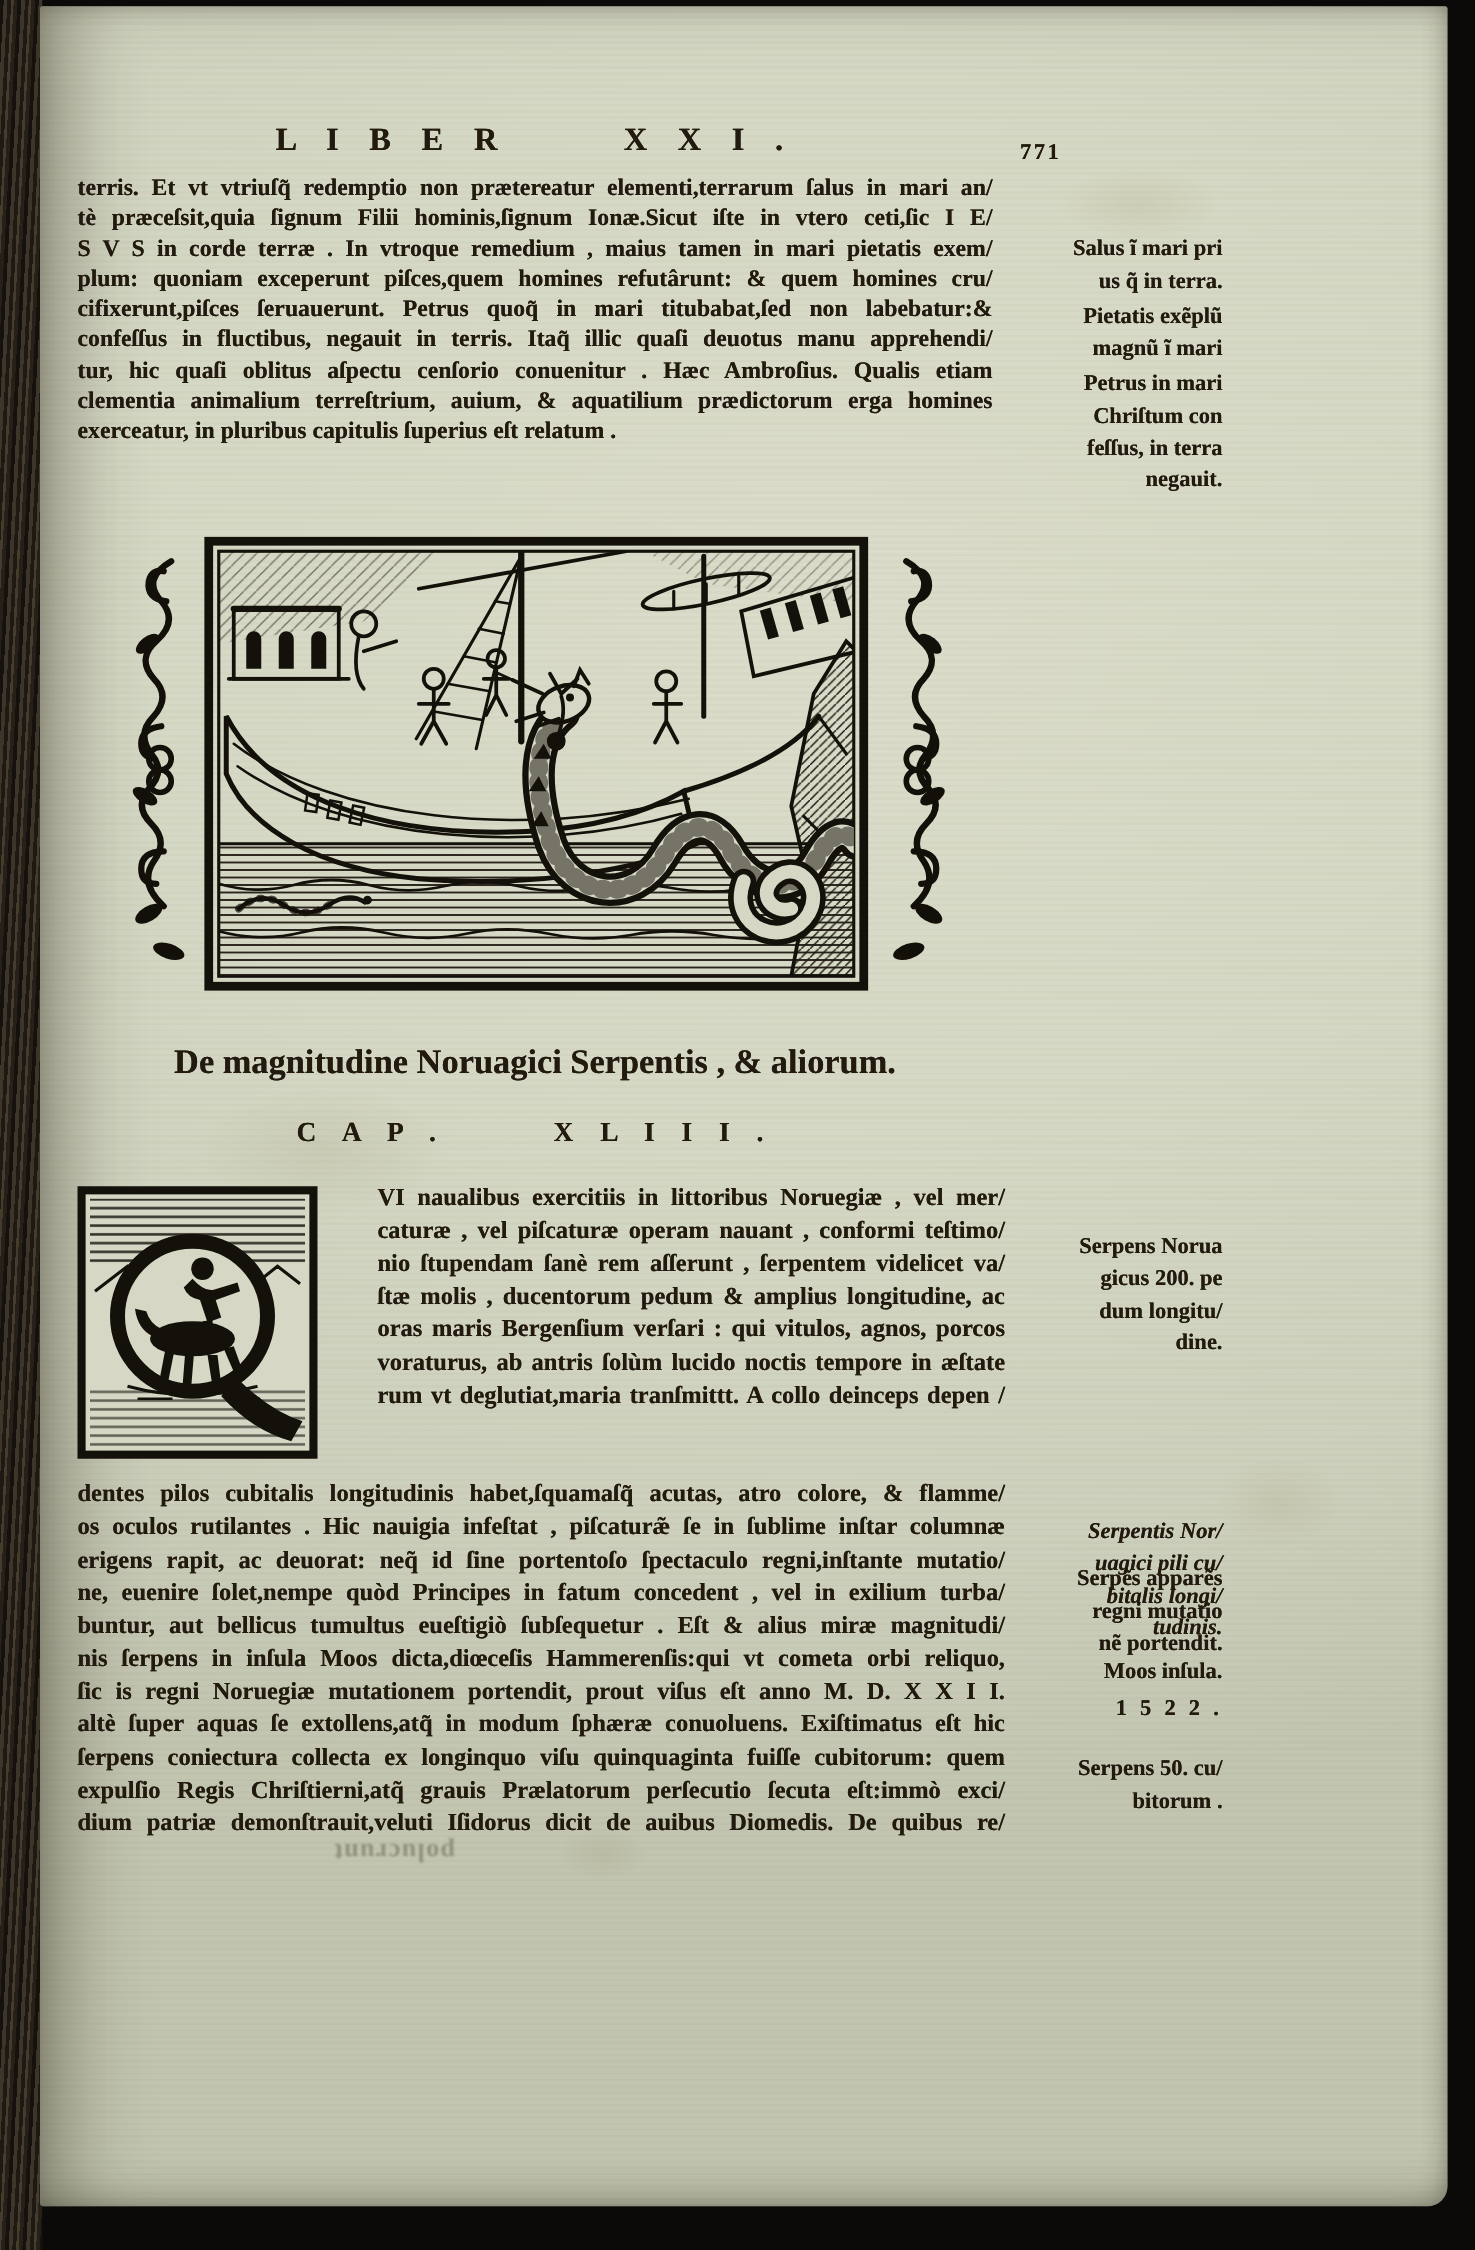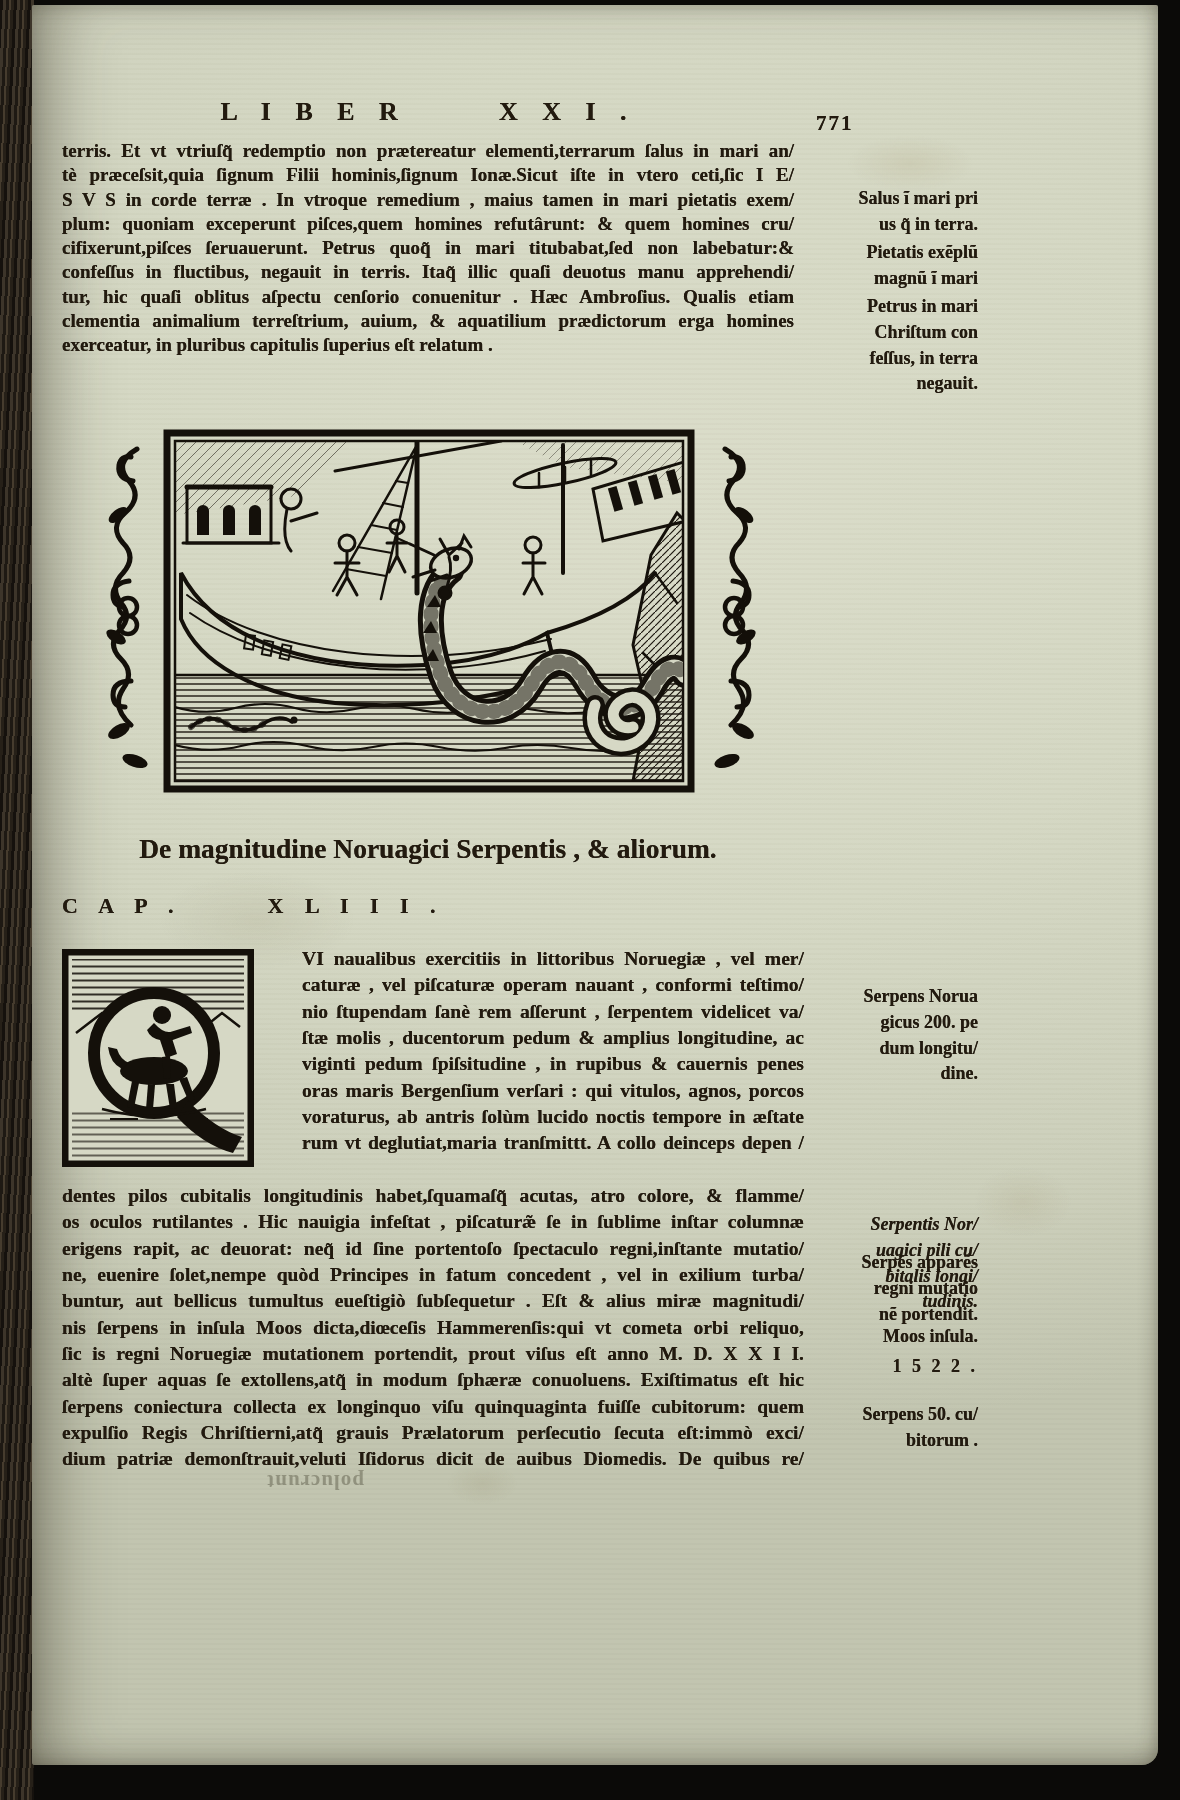--- a/index.html
+++ b/index.html
@@ -21,36 +21,36 @@
       radial-gradient(90px 40px at 78% 9%,rgba(150,130,80,.12),transparent 70%),
       radial-gradient(140px 70px at 20% 52%,rgba(120,110,70,.10),transparent 70%),
       radial-gradient(70px 50px at 88% 68%,rgba(140,120,75,.10),transparent 70%),
       radial-gradient(50px 30px at 40% 84%,rgba(120,105,65,.10),transparent 70%),
       repeating-linear-gradient(0deg,rgba(90,85,60,.028) 0 2px,transparent 2px 5px);}
   .ink{text-shadow:0 0 .5px rgba(28,20,8,.85);}
   .abs{position:absolute;font-weight:bold;}
 
   .header-row{left:30px;top:92px;width:732px;display:flex;justify-content:center;gap:92px;
     font-size:26px;font-weight:bold;letter-spacing:9px;}
-  .pagenum{left:784px;top:106px;font-size:21px;font-weight:bold;letter-spacing:2px;}
+  .pagenum{left:784px;top:106px;font-size:18px;font-weight:bold;letter-spacing:2px;}
 
   .textcol{font-size:19px;line-height:24.3px;}
   .intro{left:30px;top:134px;width:732px;}
   .just .tline{text-align:justify;text-align-last:justify;}
   .intro .tline:last-child{text-align-last:left;}
 
   .mnote{left:768px;width:178px;font-size:18px;line-height:25.8px;font-weight:bold;text-align:right;}
   .mnote .tline + .tline{padding-left:9px;}
   .mtop1{top:181px;} .mtop2{top:235px;} .mtop3{top:289px;}
 
   .woodcut{left:63px;top:418px;width:672px;height:382px;}
   .woodcut svg{display:block;width:100%;height:100%;}
 
   .chapter-title{left:30px;top:828px;width:732px;text-align:center;font-size:27.5px;}
-  .cap-line{left:30px;top:888px;width:732px;display:flex;gap:86px;
+  .cap-line{left:30px;top:888px;width:732px;display:flex;justify-content:center;gap:86px;
     font-size:22px;font-weight:bold;letter-spacing:8px;}
 
   .initialq{left:30px;top:944px;width:192px;height:218px;}
   .initialq svg{display:block;width:100%;height:100%;}
   .bodycol{font-size:19.6px;line-height:26.35px;}
   .body-ind{left:270px;top:941px;width:502px;}
   .body-full{left:30px;top:1178px;width:742px;}
 
   .mb1{top:979px;} .mb2{top:1207px;font-style:italic;} .mb3{top:1245px;} .mb4{top:1319px;}
   .mb5{top:1349px;letter-spacing:3px;} .mb6{top:1397px;}
@@ -257,21 +257,20 @@
         <path d="M40,160 q52,14 104,0" stroke="#14100a" stroke-width="2.5" fill="none"></path>
         <path d="M48,170 h28 M120,170 h26" stroke="#14100a" stroke-width="2" fill="none"></path>
       </svg>
     </div>
 
     <div class="abs bodycol body-ind just ink">
         <div class="tline">VI  naualibus exercitiis in littoribus Noruegiæ , vel mer/</div>
         <div class="tline">caturæ , vel piſcaturæ operam  nauant , conformi  teſtimo/</div>
         <div class="tline">nio  ſtupendam ſanè rem  aſſerunt , ſerpentem videlicet va/</div>
         <div class="tline">ſtæ molis , ducentorum pedum &amp; amplius longitudine, ac</div>
-        <div class="tline">viginti pedum ſpiſsitudine , in rupibus  &amp; cauernis  penes</div>
         <div class="tline">oras maris Bergenſium verſari : qui vitulos, agnos, porcos</div>
         <div class="tline">voraturus, ab antris ſolùm lucido noctis tempore  in æſtate</div>
         <div class="tline">rum vt deglutiat,maria tranſmittt. A collo deinceps depen /</div>
       </div>
     <div class="abs bodycol body-full just ink">
         <div class="tline">dentes pilos cubitalis longitudinis habet,ſquamaſq̃ acutas, atro colore, &amp; flamme/</div>
         <div class="tline">os oculos rutilantes .  Hic nauigia infeſtat , piſcaturæ̃ ſe in ſublime inſtar columnæ</div>
         <div class="tline">erigens rapit, ac deuorat: neq̃ id ſine portentoſo ſpectaculo regni,inſtante mutatio/</div>
         <div class="tline">ne, euenire ſolet,nempe quòd Principes in fatum concedent ,  vel in exilium turba/</div>
         <div class="tline">buntur, aut bellicus tumultus eueſtigiò ſubſequetur .  Eſt &amp; alius  miræ magnitudi/</div>

